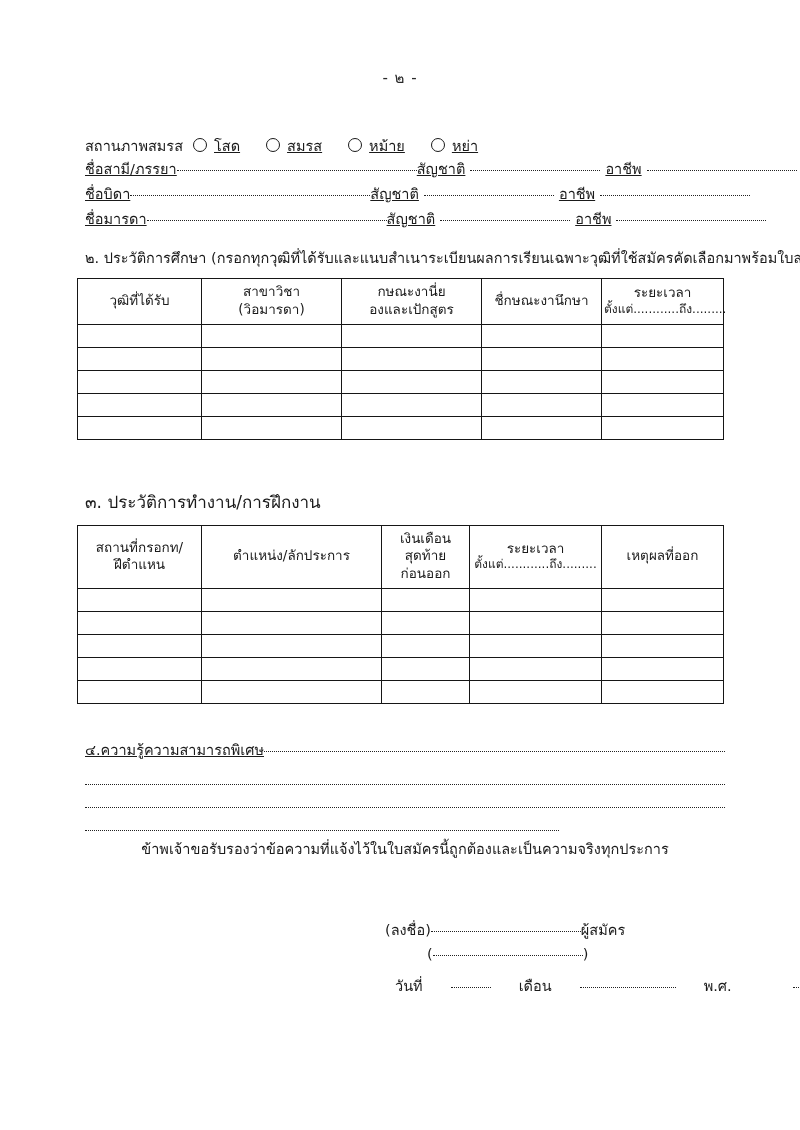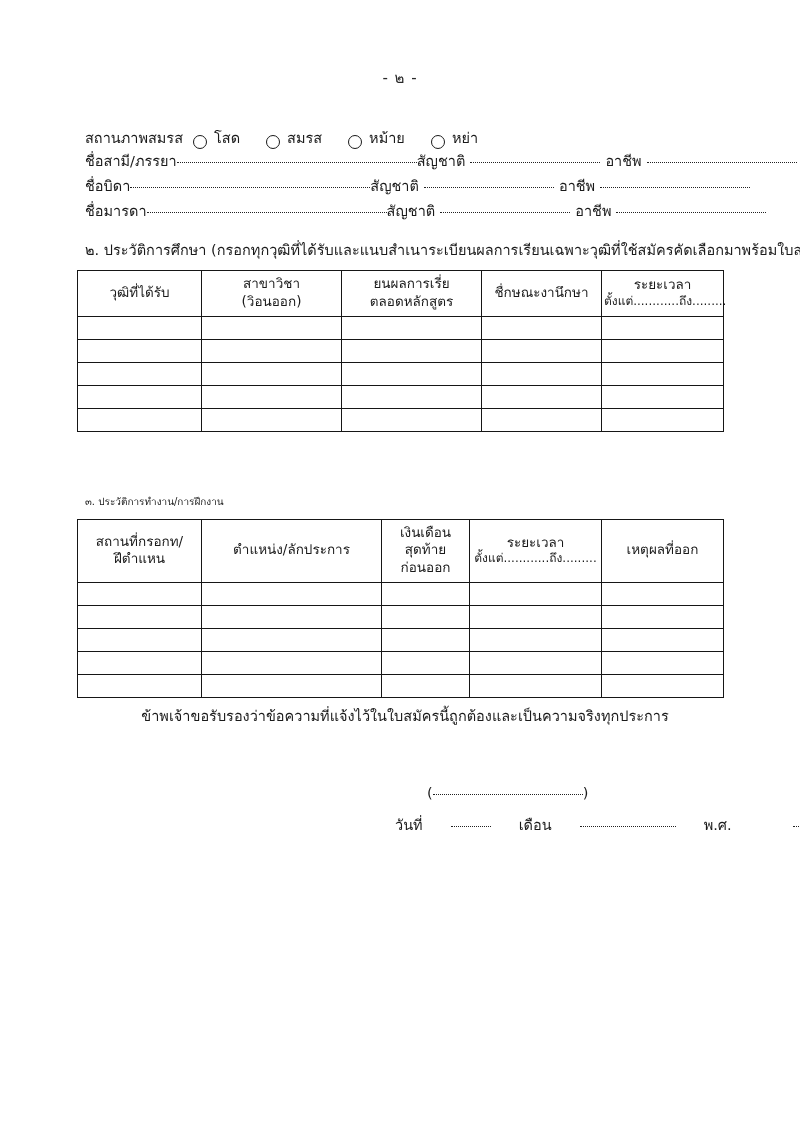--- a/index.html
+++ b/index.html
@@ -38,81 +38,82 @@
     text-align: center;
     font-size: 15px;
     letter-spacing: 1px;
     color: #2a2a2a;
   }
 
   
   .content {
     position: absolute;
     left: 85px;
-    top: 125px;
+    top: 133px;
     width: 640px;
   }
 
   
   .marital-row {
     display: flex;
     align-items: center;
     font-size: 14.5px;
     height: 24px;
     white-space: nowrap;
   }
   .marital-label {
     margin-right: 10px;
   }
   .radio-opt {
     display: flex;
-    align-items: flex-end;
+    align-items: center;
     margin-right: 26px;
+    text-decoration: underline;
   }
   .radio-circle {
     width: 12px;
     height: 12px;
     border: 1.6px solid #1a1a1a;
     border-radius: 50%;
     display: inline-block;
     margin-right: 7px;
   }
   .radio-text { font-size: 14.5px; }
 
   
   .field-line {
     display: flex;
     align-items: baseline;
     font-size: 14.5px;
     height: 25px;
     white-space: nowrap;
   }
-  .fl-label { flex: 0 0 auto; }
+  .fl-label { flex: 0 0 auto; text-decoration: underline; }
   .dots {
     flex: 1 1 auto;
     border-bottom: 1.5px dotted #222;
     transform: translateY(-3px);
     min-width: 10px;
     height: 1px;
   }
   .dots.w-name   { flex: 0 0 240px; }
   .dots.w-nat    { flex: 0 0 130px; }
   .dots.w-occ    { flex: 0 0 150px; }
   .gap-sm { flex: 0 0 5px; }
 
   
   .section-head {
     font-size: 14.5px;
     margin-top: 14px;
     margin-bottom: 9px;
     white-space: nowrap;
   }
   .section-head-3 {
-    font-size: 10px;
-    margin-top: 16px;
+    font-size: 17px;
+    margin-top: 2px;
     margin-bottom: 10px;
   }
 
   
   table.form-table {
     border-collapse: collapse;
     width: 646px;
     table-layout: fixed;
     margin-left: -8px;
   }
@@ -287,25 +288,25 @@
           <col class="edu-c4">
           <col class="edu-c5">
       </colgroup>
       <thead>
         <tr>
           <th>
             <span>วุฒิที่ได้รับ</span>
           </th>
           <th>
             <span>สาขาวิชา</span>
-            <span class="th-sub">(วิอนออก)</span>
-          </th>
-          <th>
-            <span>ยนผลการเรี่ย</span>
-            <span class="th-sub">ตลอดหลักสูตร</span>
+            <span class="th-sub">(วิอมารดา)</span>
+          </th>
+          <th>
+            <span>กษณะงานี่ย</span>
+            <span class="th-sub">องและเปักสูตร</span>
           </th>
           <th>
             <span>ชื่กษณะงานึกษา</span>
           </th>
           <th>
             <span>ระยะเวลา</span>
             <span class="th-range">ตั้งแต่............ถึง.........</span>
           </th>
         </tr>
       </thead>
@@ -415,24 +416,38 @@
         <tr>
           <td></td>
           <td></td>
           <td></td>
           <td></td>
           <td></td>
         </tr>
       </tbody>
     </table>
 
+    <div class="skills-block">
+      <div class="skills-first">
+        <span class="fl-label">๔.ความรู้ความสามารถพิเศษ</span>
+        <span class="dots"></span>
+      </div>
+      <div class="dot-line-full"></div>
+      <div class="dot-line-full"></div>
+      <div class="dot-line-short"></div>
+    </div>
 
     <div class="certify">ข้าพเจ้าขอรับรองว่าข้อความที่แจ้งไว้ในใบสมัครนี้ถูกต้องและเป็นความจริงทุกประการ</div>
 
     <div class="sign-block">
+      <div class="sign-row">
+        <span>(ลงชื่อ)</span>
+        <span class="dots-sign"></span>
+        <span>ผู้สมัคร</span>
+      </div>
       <div class="sign-row indent-1">
         <span>(</span>
         <span class="dots-paren"></span>
         <span>)</span>
       </div>
       <div class="sign-row indent-2">
         <span>วันที่</span>
         <span class="dots-day"></span>
         <span>เดือน</span>
         <span class="dots-month"></span>

